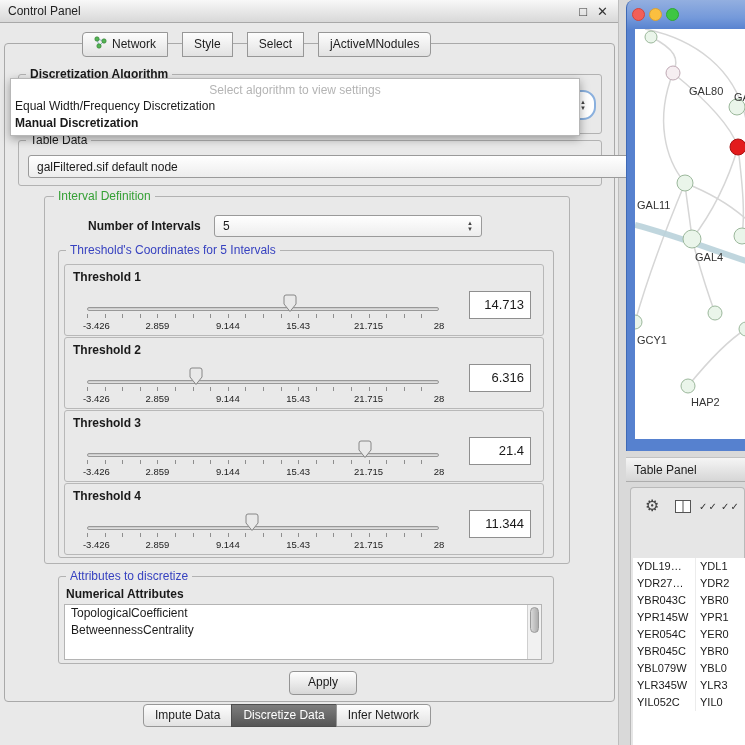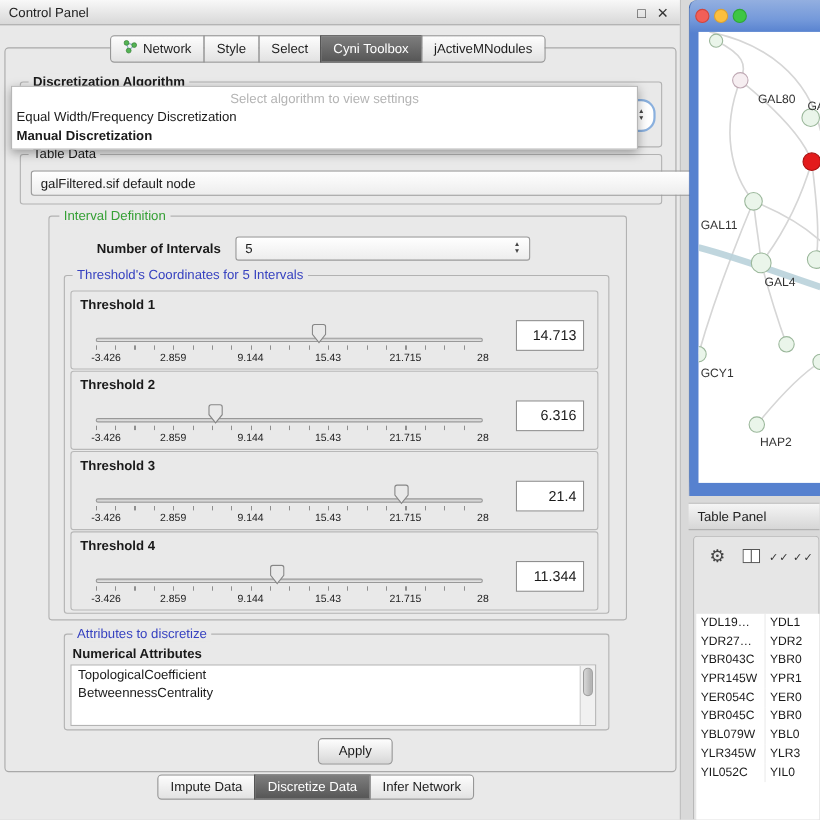--- a/index.html
+++ b/index.html
@@ -8,21 +8,21 @@
   .left-window{position:absolute;left:0;top:0;width:618px;height:745px;background:#e9e9e9;border-right:1px solid #bdbdbd;}
   .titlebar{position:absolute;left:0;top:0;width:618px;height:22px;
     background:linear-gradient(#f8f8f8,#d8d8d8);border-bottom:1px solid #a8a8a8;}
   .titlebar .title{position:absolute;left:8px;top:0;line-height:22px;font-size:12px;color:#222;}
   .win-btns{position:absolute;right:10px;top:0;height:22px;display:flex;gap:10px;align-items:center;font-size:13px;color:#333;}
   .win-btns span{cursor:default;}
   .panel-outline{position:absolute;left:4px;top:43px;width:609px;height:657px;
     border:1px solid #a9a9a9;border-radius:4px;background:#e9e9e9;}
   
   .tabs{position:absolute;display:flex;z-index:4;font-size:12px;}
-  .top-tabs{top:32px;left:100px;}
+  .top-tabs{top:32px;left:82px;gap:15px;}
   .bottom-tabs{top:704px;left:143px;}
   .tab{padding:3px 11px 4px;background:linear-gradient(#fdfdfd,#e2e2e2);
     border:1px solid #979797;margin-left:-1px;color:#1d1d1d;display:flex;align-items:center;gap:5px;white-space:nowrap;}
   .tab:first-child{border-radius:4px 0 0 4px;margin-left:0;}
   .tab:last-child{border-radius:0 4px 4px 0;}
   .tab.selected{background:linear-gradient(#7d7d7d,#565656);color:#fff;border-color:#4e4e4e;}
   
   .group{position:absolute;border:1px solid #b2b2b2;border-radius:3px;background:#e9e9e9;}
   .group-label{position:absolute;font-size:12px;background:#e9e9e9;padding:0 4px;z-index:2;white-space:nowrap;}
   .green{color:#35a035;} .blue{color:#3742c0;} .bold{font-weight:bold;}
@@ -110,23 +110,20 @@
           <circle cx="5" cy="10" r="2.2" fill="#54b454" stroke="#2f7a2f" stroke-width="0.6"></circle>
         </svg>
       </span>
       <span>Network</span>
     </div>
     <div class="tab">
         <span>Style</span>
       </div>
     <div class="tab">
         <span>Select</span>
-      </div>
-    <div class="tab selected">
-        <span>Cyni Toolbox</span>
       </div>
     <div class="tab">
         <span>jActiveMNodules</span>
       </div>
   </div>
 
   <div class="group" style="left:18px;top:74px;width:582px;height:58px;"></div>
   <div class="group-label bold" style="left:26px;top:67px;">Discretization Algorithm</div>
   <div class="algo-combo" style="left:26px;top:90px;width:566px;height:26px;">
     <span class="spin"><span>▲</span><br>

